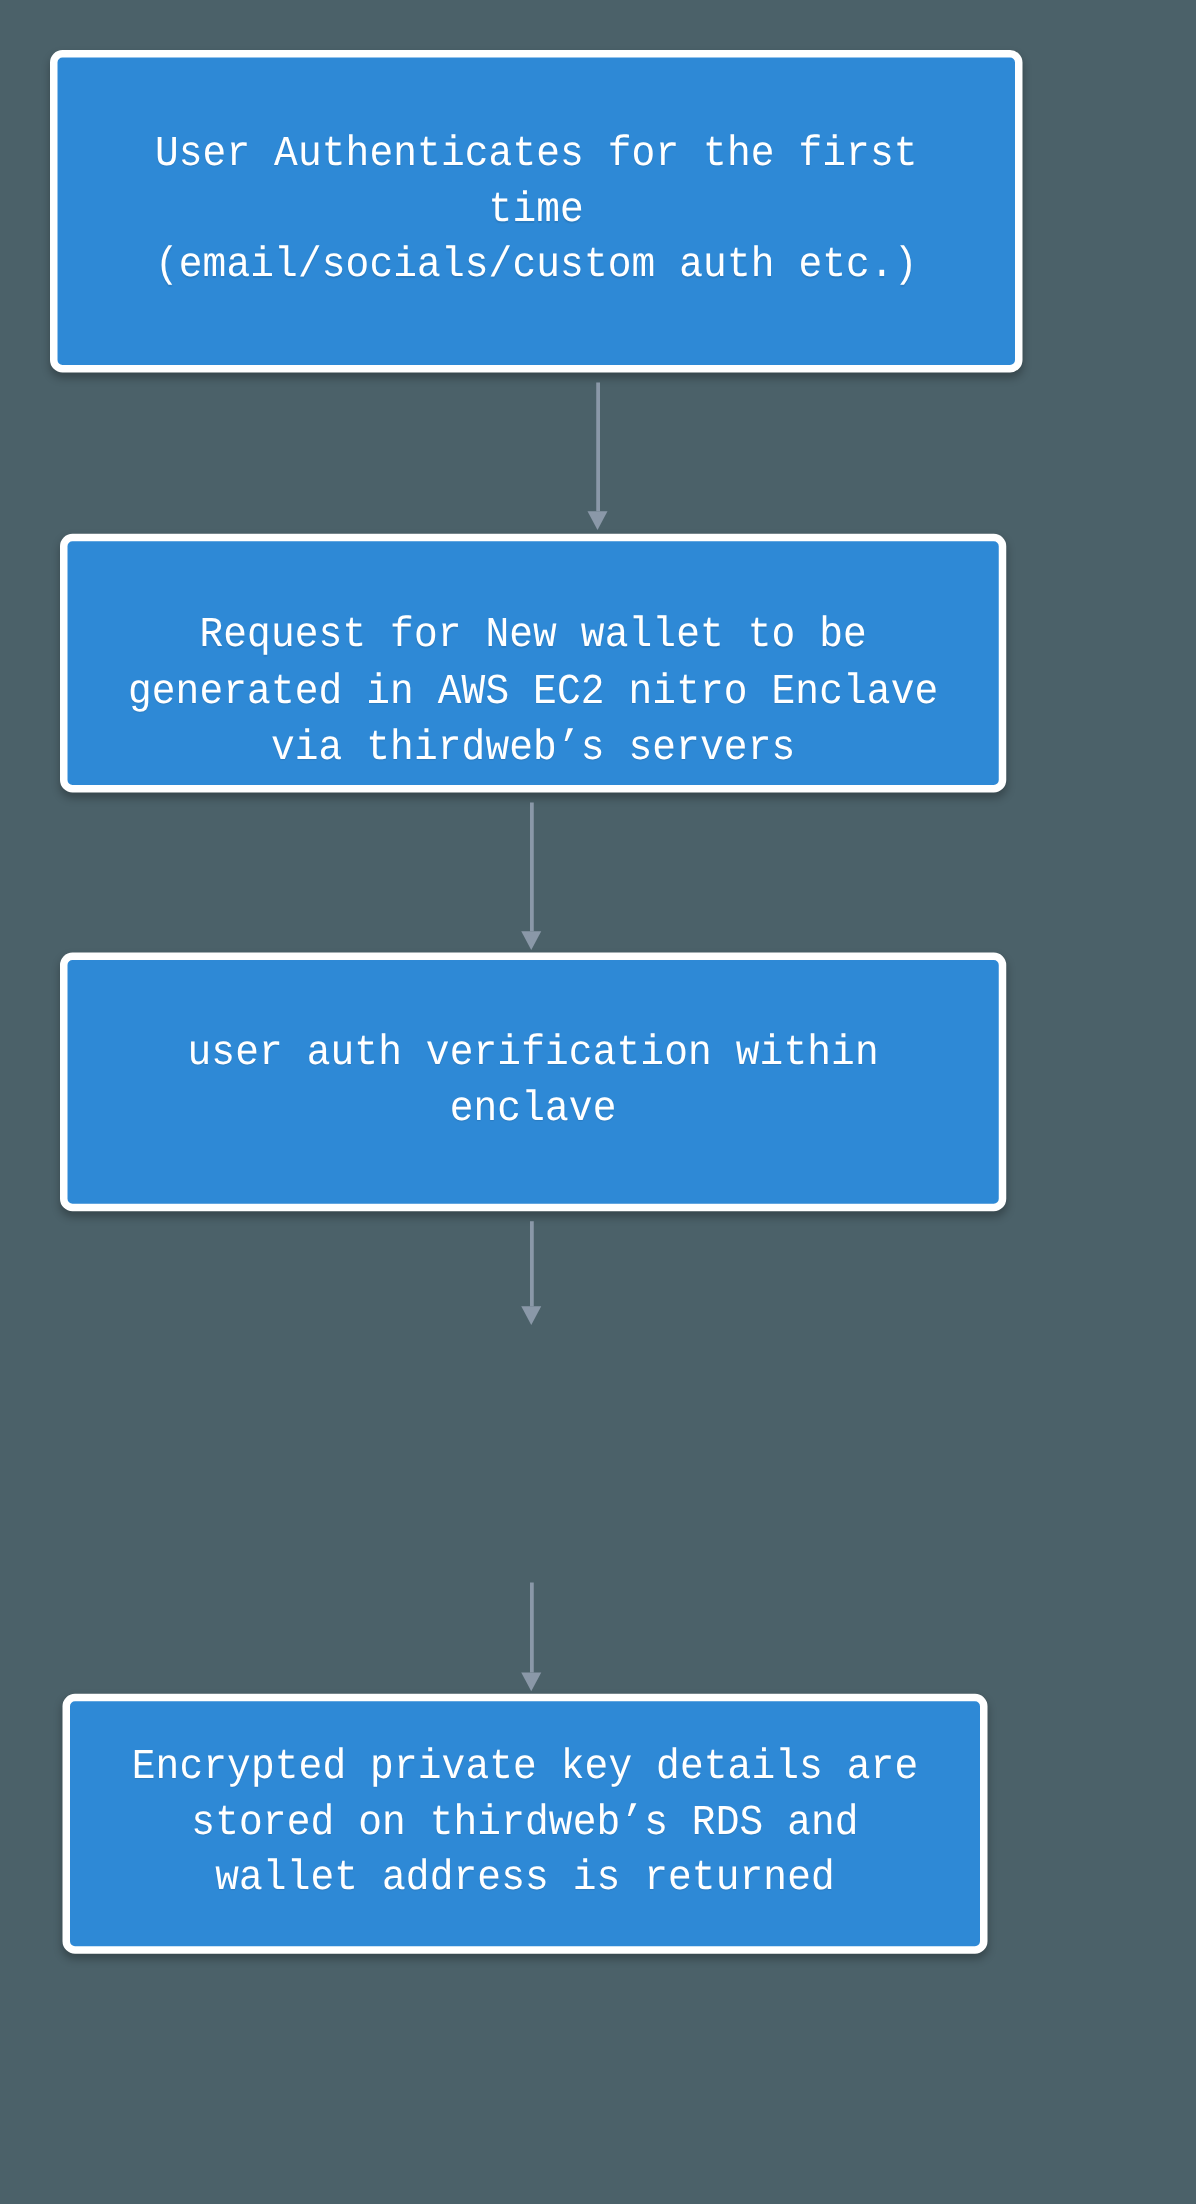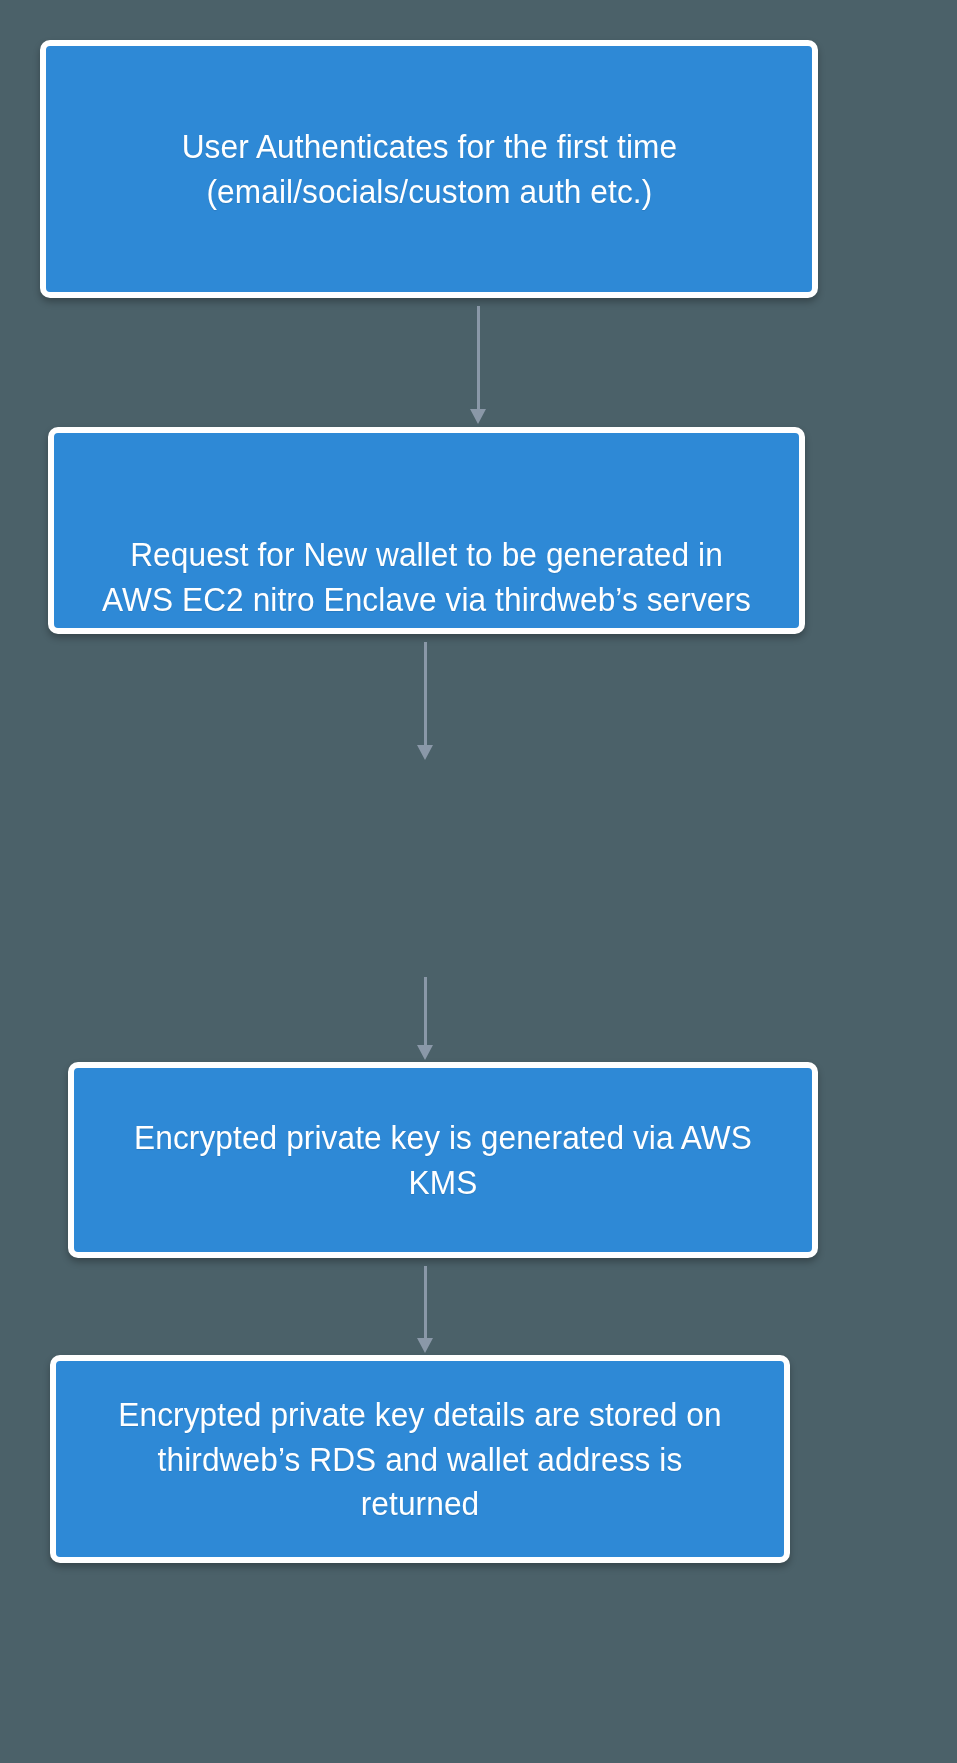--- a/index.html
+++ b/index.html
@@ -7,21 +7,21 @@
     margin: 0;
     padding: 0;
     background: #000;
   }
   #canvas {
     position: relative;
     width: 957px;
     height: 1763px;
     background: #4b6169;
     overflow: hidden;
-    font-family: Liberation Sans, sans-serif;
+    font-family: Liberation Mono, monospace;
   }
 
   
   .node {
     position: absolute;
     box-sizing: border-box;
     background: #2e89d6;
     border: 6px solid #ffffff;
     border-radius: 10px;
     box-shadow: 0 4px 7px rgba(0,0,0,0.28);
@@ -106,29 +106,29 @@
 
   <div class="node" id="node-2">
     <span class="node-label">Request for New wallet to be generated in AWS EC2 nitro Enclave via thirdweb’s servers</span>
   </div>
 
   <div class="edge" id="edge-2">
     <div class="line"></div>
     <div class="head"></div>
   </div>
 
+  <div class="node" id="node-3">
+    <span class="node-label">user auth verification within enclave</span>
+  </div>
 
   <div class="edge" id="edge-3">
     <div class="line"></div>
     <div class="head"></div>
   </div>
 
-  <div class="node" id="node-4">
-    <span class="node-label">Encrypted private key is generated via AWS KMS</span>
-  </div>
 
   <div class="edge" id="edge-4">
     <div class="line"></div>
     <div class="head"></div>
   </div>
 
   <div class="node" id="node-5">
     <span class="node-label">Encrypted private key details are stored on thirdweb’s RDS and wallet address is returned</span>
   </div>
 

